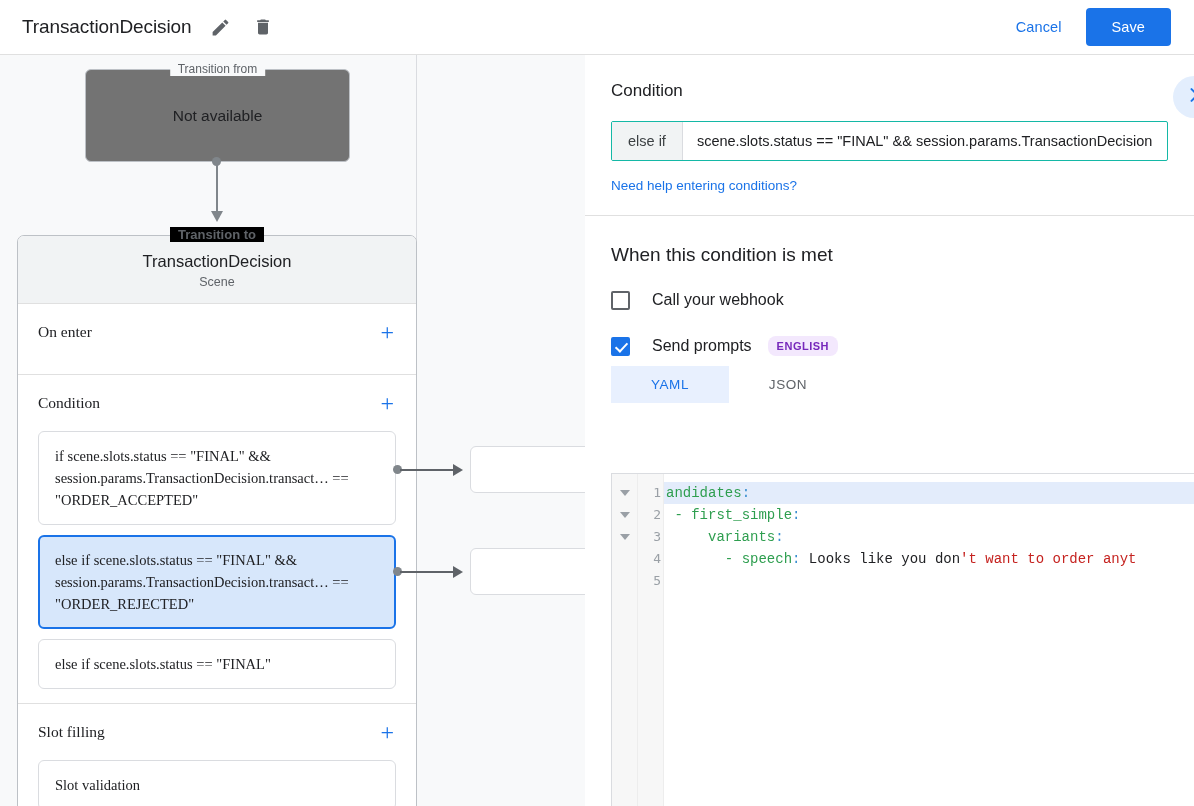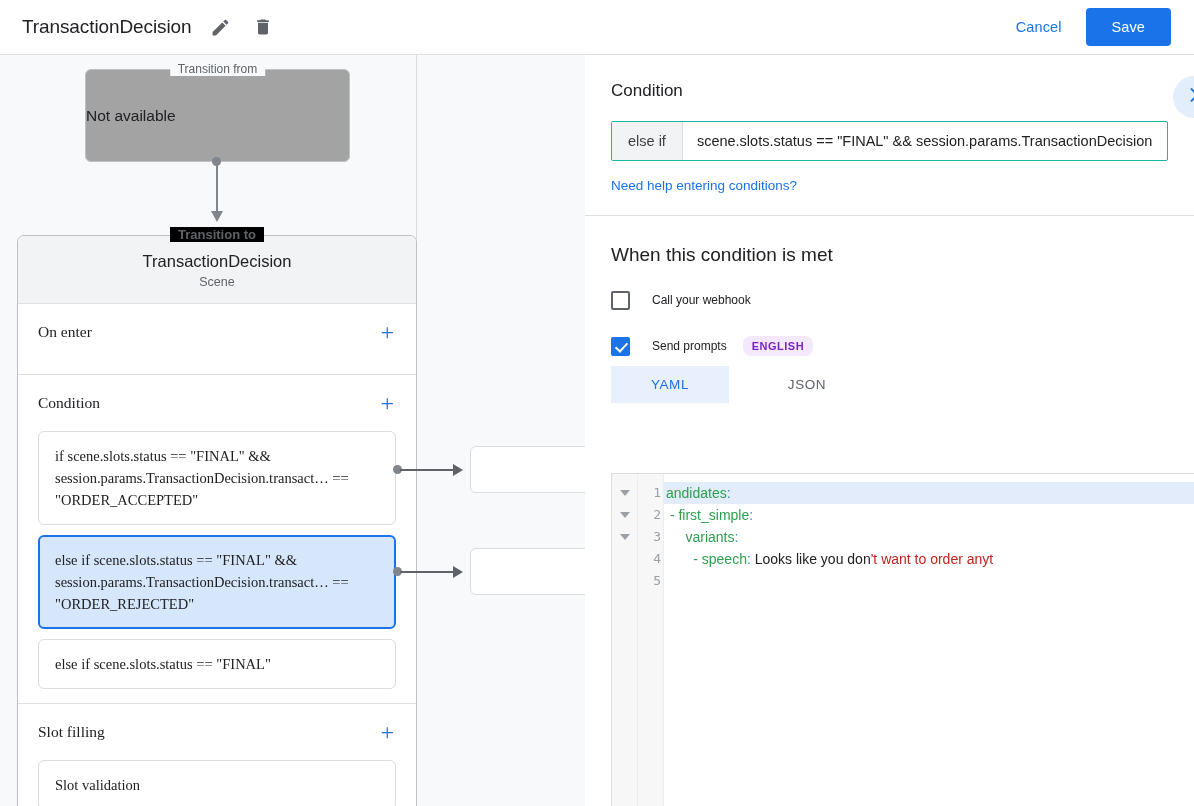--- a/index.html
+++ b/index.html
@@ -78,22 +78,22 @@
     background: #dadce0;
   }
 
   
   .node-from {
     position: absolute;
     left: 85px; top: 14px;
     width: 265px; height: 93px;
     border: 1px solid #bdc1c6;
     border-radius: 6px;
-    background: #a3a3a3;
-    display: flex; align-items: center; justify-content: flex-start;
+    background: #737373;
+    display: flex; align-items: center; justify-content: center;
   }
   .node-legend {
     position: absolute;
     top: -8px;
     left: 50%;
     transform: translateX(-50%);
     background: #f8f9fa;
     padding: 0 8px;
     font-size: 12px;
     color: #5f6368;
@@ -328,21 +328,21 @@
     content: "";
     position: absolute;
     left: 5px; top: 1px;
     width: 5px; height: 10px;
     border: solid #fff;
     border-width: 0 2.2px 2.2px 0;
     transform: rotate(43deg);
   }
   .check-label {
     margin-left: 22px;
-    font-size: 12px;
+    font-size: 16px;
     color: #202124;
     font-weight: 500;
   }
   .lang-badge {
     margin-left: 16px;
     background: #f3e8fd;
     color: #7627bb;
     font-size: 11px;
     font-weight: 600;
     letter-spacing: 0.5px;
@@ -355,21 +355,20 @@
     line-height: 20px;
     margin-top: 2px;
     margin-bottom: 22px;
     max-width: 562px;
   }
   .hint a { color: #1a73e8; text-decoration: none; cursor: pointer; }
 
   .tabs {
     display: flex;
     margin-bottom: 0;
-    gap: 19px;
   }
   .tab {
     width: 118px;
     text-align: center;
     padding: 11px 0;
     font-size: 13.5px;
     letter-spacing: 0.6px;
     color: #5f6368;
     cursor: pointer;
     font-weight: 500;
@@ -428,21 +427,21 @@
   .code-area {
     flex: 1;
     padding-top: 8px;
     overflow: hidden;
     position: relative;
   }
   .code-line {
     height: 22px;
     line-height: 22px;
     white-space: pre;
-    font-family: Liberation Sans, sans-serif;
+    font-family: Liberation Mono, monospace;
     font-size: 14px;
     padding-left: 2px;
   }
   .code-line.hl { background: #e3ecfb; }
   .tk-key { color: #2e9e4f; }
   .tk-punct { color: #3b8fd0; }
   .tk-plain { color: #202124; }
   .tk-str { color: #c5221f; }
 </style>
 </head>

